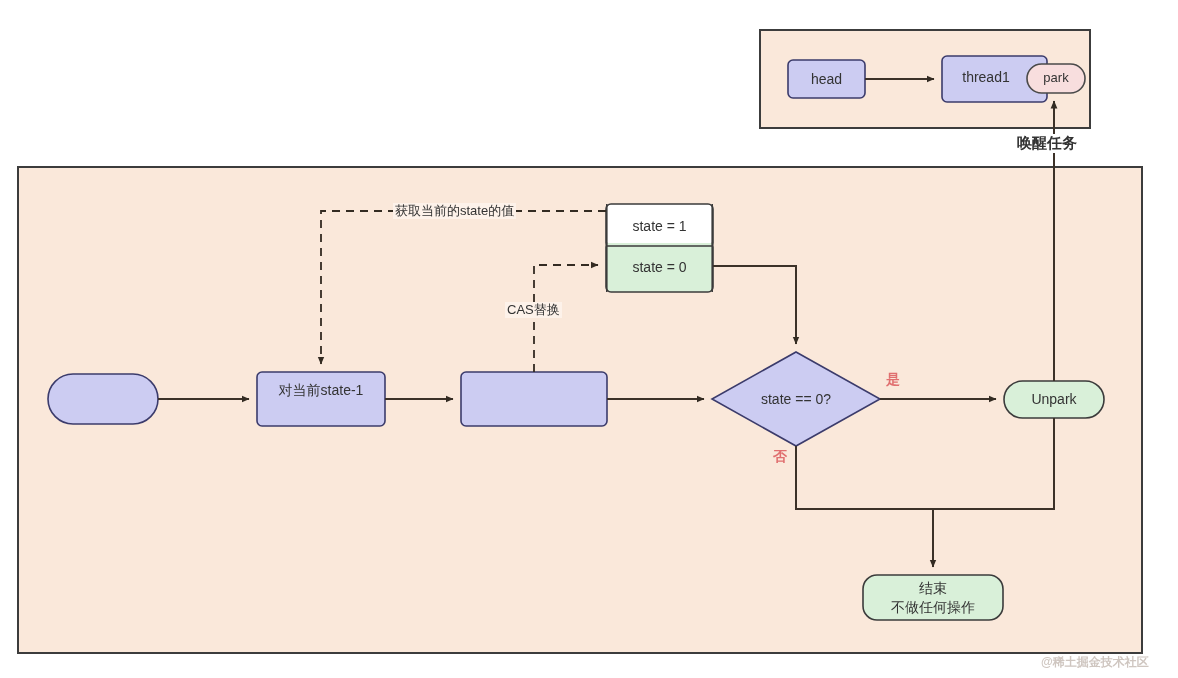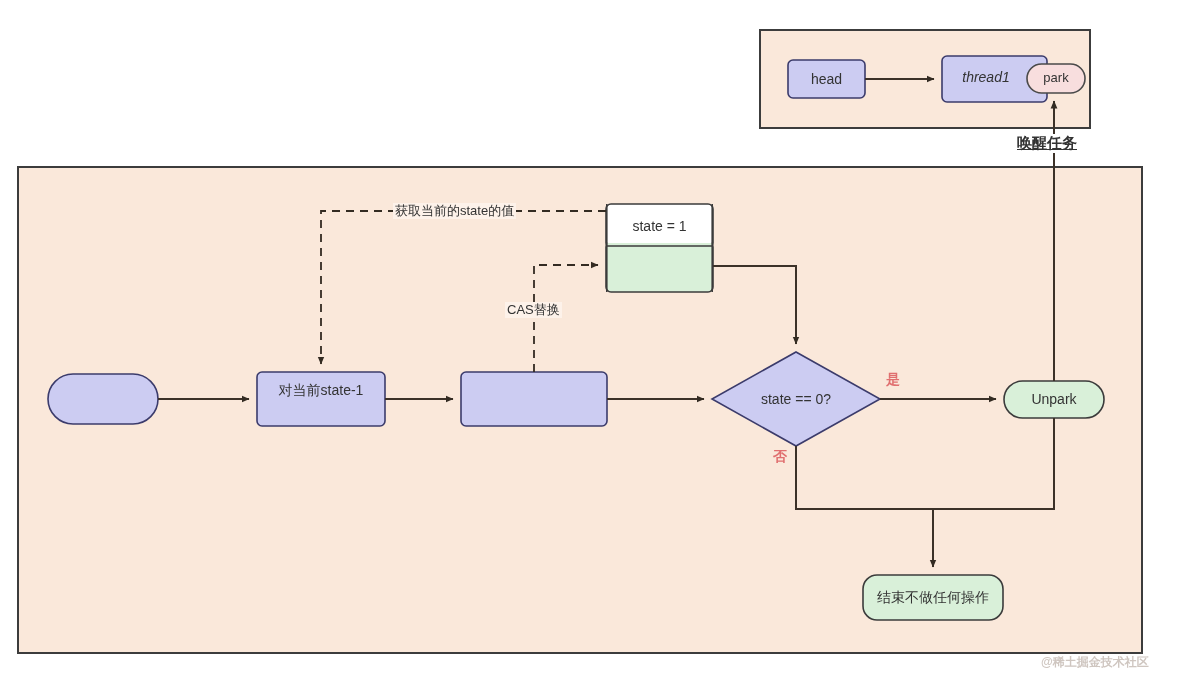--- a/index.html
+++ b/index.html
@@ -129,31 +129,32 @@
     <path d="M1054,418 L1054,509 L933,509" fill="none" stroke="#3c3128" stroke-width="2"></path>
 
     <path d="M1054,381 L1054,101" fill="none" stroke="#3c3128" stroke-width="2" marker-end="url(#arrow)"></path>
 
     <path d="M606,211 L321,211 L321,364" fill="none" stroke="#332b22" stroke-width="1.8" stroke-dasharray="8,6" marker-end="url(#arrow-d)"></path>
 
     <path d="M534,372 L534,265 L598,265" fill="none" stroke="#332b22" stroke-width="1.8" stroke-dasharray="8,6" marker-end="url(#arrow-d)"></path>
   </svg>
 
   <div class="node-label txt-14" style="left:788px; top:60px; width:77px; height:38px;border-radius:15px;">head</div>
-  <div class="node-label txt-14" style="left:942px; top:56px; width:88px; height:42px;font-style:italic;">thread1</div>
+  <div class="node-label txt-14" style="left:942px; top:56px; width:88px; height:42px;">thread1</div>
   <div class="node-label txt-13" style="left:1027px; top:64px; width:58px; height:28px;">park</div>
 
-  <div class="plain-label" style="left:1015px; top:134px;text-decoration:underline;">唤醒任务</div>
+  <div class="plain-label" style="left:1015px; top:134px;">唤醒任务</div>
 
   <div class="node-label txt-14" style="left:606px; top:204px; width:107px; height:44px;">state = 1</div>
+  <div class="node-label txt-14" style="left:606px; top:242px; width:107px; height:50px;">state = 0</div>
 
   <div class="node-label txt-14" style="left:257px; top:372px; width:128px; height:36px;">对当前state-1</div>
   <div class="node-label txt-14" style="left:712px; top:375px; width:168px; height:48px;">state == 0?</div>
   <div class="node-label txt-14" style="left:1004px; top:381px; width:100px; height:37px;">Unpark</div>
-  <div class="node-label txt-14" style="left:863px; top:575px; width:140px; height:45px; ">
+  <div class="node-label txt-14" style="left:863px; top:575px; width:140px; height:45px; flex-direction:column;">
     <span>结束</span>
     <span>不做任何操作</span>
   </div>
 
   <div class="edge-label" style="left:348px; top:203px;margin-left:45px;">获取当前的state的值</div>
   <div class="edge-label" style="left:505px; top:302px;">CAS替换</div>
 
   <div class="branch-label" style="left:886px; top:371px;">是</div>
   <div class="branch-label" style="left:773px; top:448px;">否</div>
 

